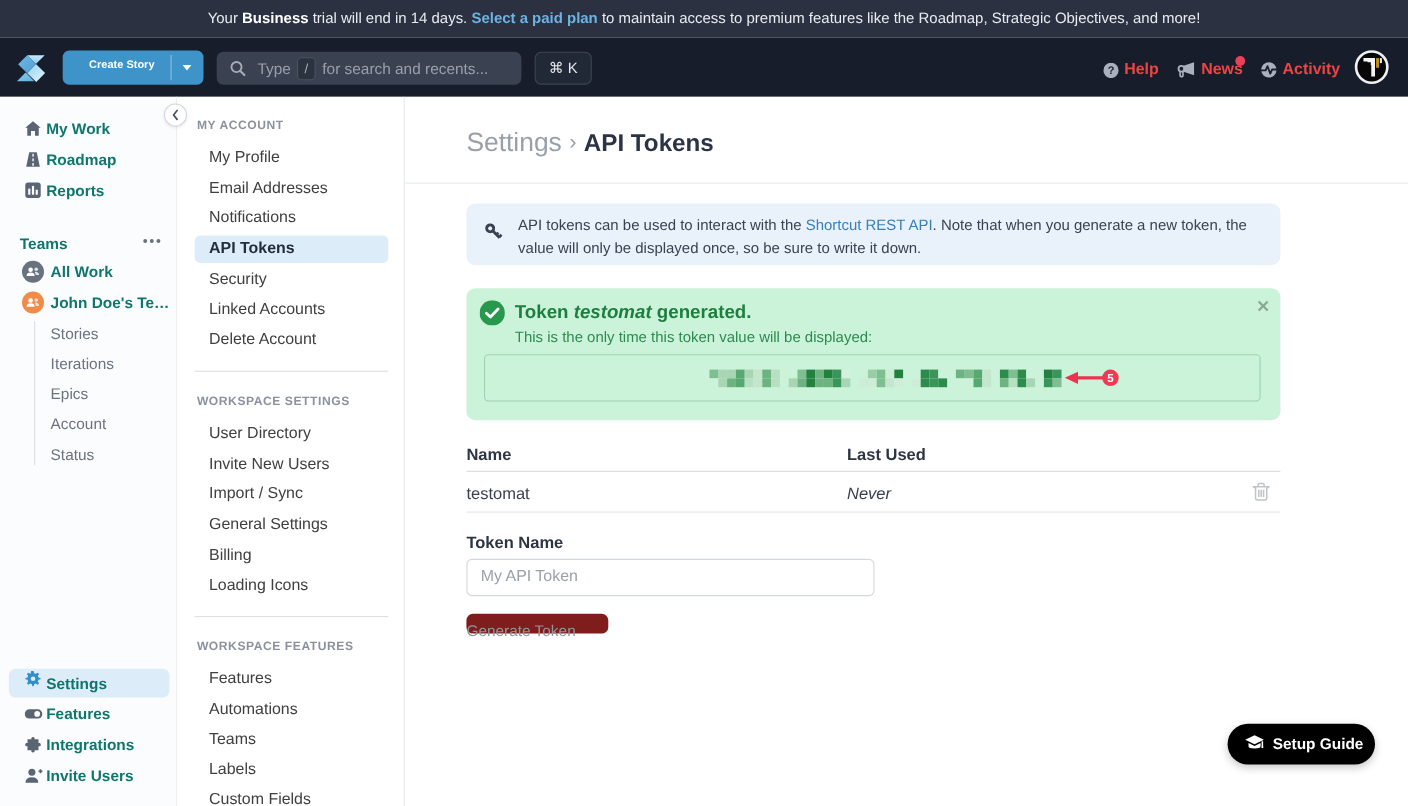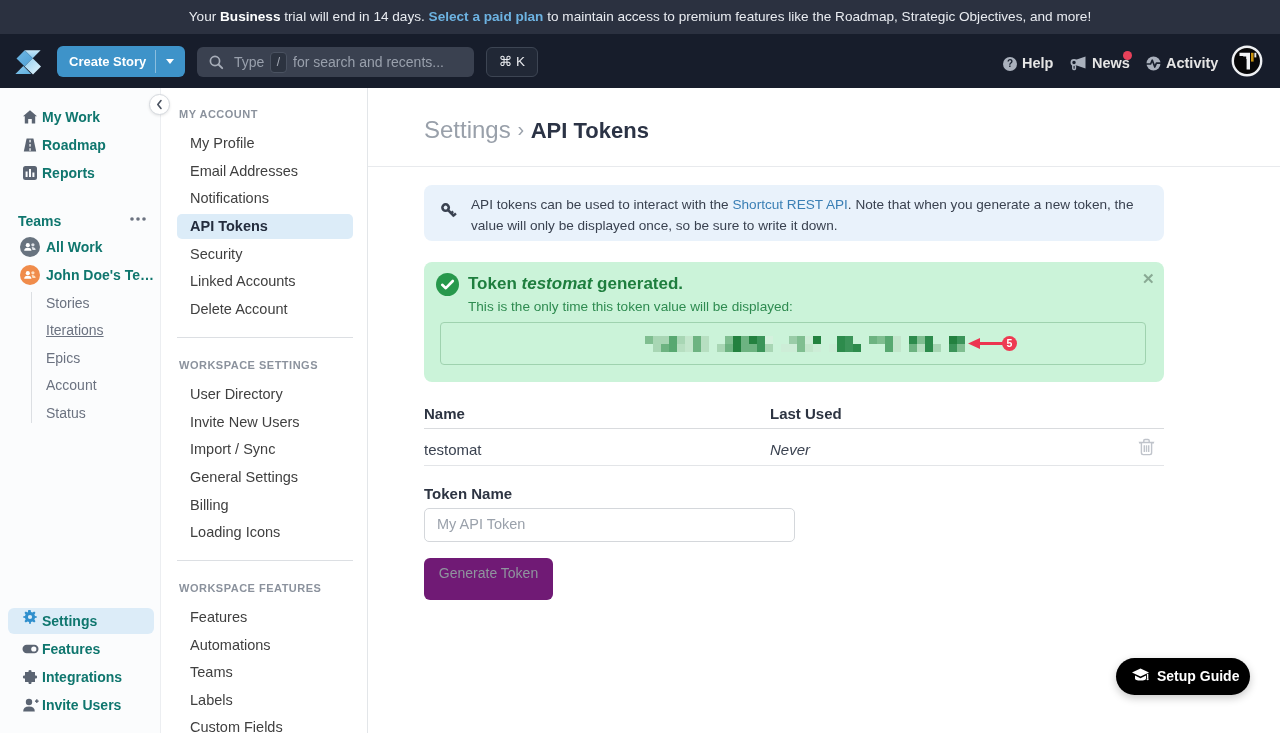--- a/index.html
+++ b/index.html
@@ -8,21 +8,21 @@
 .banner { position:absolute; left:0; top:0; width:1280px; height:34px; background:#2b3140; color:#e8ebf0; font-size:13.6px; text-align:center; line-height:34px; }
 .banner b { color:#fdfefe; }
 .banner a { color:#6db3e2; font-weight:bold; text-decoration:none; }
 .navbar { position:absolute; left:0; top:34px; width:1280px; height:54px; background:#171d2b; }
 .createbtn { position:absolute; left:57px; top:12px; width:128px; height:31px; background:#3e93c9; border-radius:6px; color:#fff; font-size:14px; font-weight:bold; }
 .createbtn .sep { position:absolute; left:98px; top:4px; width:1px; height:23px; background:rgba(255,255,255,0.4); }
 .createbtn .caret { position:absolute; left:108.5px; top:13px; width:0; height:0; border-left:4.5px solid transparent; border-right:4.5px solid transparent; border-top:5.5px solid #fff; }
 .searchbox { position:absolute; left:197px; top:13px; width:277px; height:30px; background:#3a4150; border-radius:6px; color:#99a0ac; font-size:14px; }
 .searchbox .slash { position:absolute; left:73px; top:4.5px; width:17px; height:21px; background:#2c3340; border:1px solid #4a5261; border-radius:4px; text-align:center; line-height:19px; font-size:12px; color:#a7adb8; }
 .cmdk { position:absolute; left:486px; top:13px; width:52px; height:30px; background:#212836; border:1px solid #3d4553; border-radius:6px; color:#e8eaee; font-size:13.5px; text-align:center; line-height:28px; }
-.nav-item { position:absolute; top:21px; color:#e5e5e5; font-size:14.5px; font-weight:bold; }
+.nav-item { position:absolute; top:21px; color:#ef4444; font-size:14.5px; font-weight:bold; }
 .sidebar1 { position:absolute; left:0; top:88px; width:160px; height:645px; background:#fbfcfd; }
 .s1item { position:absolute; left:0; width:160px; height:24px; color:#0f766e; font-size:14px; font-weight:bold; }
 .s1item .lb { position:absolute; left:42px; top:4px; white-space:nowrap; }
 .s1item svg { position:absolute; left:22px; top:4px; }
 .s1sub { position:absolute; left:46px; color:#6b7280; font-size:14px; white-space:nowrap; }
 .s1av { position:absolute; left:20px; width:20px; height:20px; border-radius:50%; }
 .treeline { position:absolute; left:31px; top:204px; width:1px; height:131px; background:#dcdfe3; }
 .s1pill { position:absolute; left:8px; top:520px; width:146px; height:26px; background:#dcecf8; border-radius:6px; }
 .sidebar2 { position:absolute; left:160px; top:88px; width:208px; height:645px; background:#fff; border-left:1px solid #eceef1; border-right:1px solid #e3e6e9; }
 .collapse { position:absolute; left:149px; top:94px; width:21px; height:21px; background:#fff; border:1px solid #d5d9de; border-radius:50%; z-index:5; box-shadow:0 1px 3px rgba(0,0,0,0.1); }
@@ -39,21 +39,21 @@
 .infobox a { color:#3a7fb5; text-decoration:none; }
 .greenbox { position:absolute; left:56px; top:174px; width:740px; height:120px; background:#cbf3d9; border-radius:8px; }
 .gtitle { position:absolute; left:44px; top:12px; font-size:17px; font-weight:bold; color:#1e7e3e; white-space:nowrap; }
 .gsub { position:absolute; left:44px; top:37px; font-size:13.6px; color:#2e8b50; white-space:nowrap; }
 .gclose { position:absolute; left:718px; top:8px; font-size:15px; color:#89a994; font-weight:bold; }
 .tokenbox { position:absolute; left:16px; top:60px; width:706px; height:43px; border:1px solid #9fd2af; border-radius:4px; }
 .tname { position:absolute; font-size:15px; font-weight:bold; color:#2d3442; }
 .trow { position:absolute; font-size:15px; color:#3a4250; }
 .tline { position:absolute; left:56px; width:740px; height:1px; background:#e3e5e8; }
 .input { position:absolute; left:56px; top:420px; width:371px; height:34px; line-height:32px; border:1px solid #d4d7db; border-radius:5px; color:#9aa1ab; font-size:14.5px; line-height:30px; padding-left:12px; }
-.genbtn { position:absolute; left:56px; top:470px; width:129px; height:42px; background:#701a75; border-radius:6px; color:#8f959e; font-size:14px; text-align:center; line-height:30px; }
+.genbtn { position:absolute; left:56px; top:470px; width:129px; height:18px; background:#7f1d1d; border-radius:6px; color:#8f959e; font-size:14px; line-height:30px; }
 .setup { position:absolute; left:1116px; top:658px; width:134px; height:37px; background:#000000; border-radius:19px; box-shadow:0 3px 8px rgba(0,0,0,0.22); color:#fff; font-size:14px; font-weight:bold; }
 </style>
 </head>
 <body>
 <div class="banner">Your <b>Business</b> trial will end in 14 days. <a href="#">Select a paid plan</a> to maintain access to premium features like the Roadmap, Strategic Objectives, and more!</div>
 <div class="navbar">
   <svg class="abs" style="left:15px; top:15px;" width="26" height="26" viewBox="0 0 26 26">
     <defs>
       <linearGradient id="lgA" x1="0" y1="0" x2="0" y2="1">
           <stop offset="0" stop-color="#c6e8f9"></stop>
@@ -71,21 +71,21 @@
           <stop offset="0" stop-color="#8ccaef"></stop>
           <stop offset="1" stop-color="#5fafde"></stop>
         </linearGradient>
     </defs>
     <polygon points="9.7,1.3 25.6,1.3 17.7,9.2" fill="url(#lgA)"></polygon>
     <polygon points="1.5,9.4 9.7,1.3 17.7,9.2 9.7,17.5" fill="url(#lgB)"></polygon>
     <polygon points="9.7,17.5 17.7,9.2 26,17.4 18,25.5" fill="url(#lgC)"></polygon>
     <polygon points="0.4,24.9 8.3,17 16.2,24.9" fill="url(#lgD)"></polygon>
   </svg>
   <div class="createbtn">
-      <span class="abs" style="left:12px; top:8px; font-size:13px;">Create Story</span>
+      <span class="abs" style="left:24px; top:8px; font-size:10px;">Create Story</span>
       <span class="sep"></span>
       <span class="caret"></span>
     </div>
   <div class="searchbox">
     <svg class="abs" style="left:12px; top:7.5px;" width="15" height="15" viewBox="0 0 15 15">
         <circle cx="6" cy="6" r="4.6" fill="none" stroke="#a7adb8" stroke-width="1.7"></circle>
         <line x1="9.5" y1="9.5" x2="13.2" y2="13.2" stroke="#a7adb8" stroke-width="1.9" stroke-linecap="round"></line>
       </svg>
     <span class="abs" style="left:37px; top:7px;">Type</span>
       <span class="slash">/</span>
@@ -166,21 +166,21 @@
         <circle cx="8.6" cy="9" r="2.3" fill="#fff"></circle>
         <path d="M4.6,15.2 Q4.6,11.8 8.6,11.8 Q12.6,11.8 12.6,15.2 Z" fill="#fff"></path>
         <circle cx="14.2" cy="8.6" r="1.8" fill="#fde0c2"></circle>
         <path d="M12.8,11.2 Q14.2,10.9 15.5,11.5 Q17.2,12.3 17.2,14.4 L13.8,14.4" fill="#fde0c2"></path>
       </svg></div>
   <div class="s1item" style="top:175px;">
       <span class="lb" style="left:46px;">John Doe's Te…</span>
     </div>
   <div class="treeline"></div>
   <div class="s1sub" style="top:207px;">Stories</div>
-  <div class="s1sub" style="top:234px;text-decoration:underline;">Iterations</div>
+  <div class="s1sub" style="top:234px;">Iterations</div>
   <div class="s1sub" style="top:262px;">Epics</div>
   <div class="s1sub" style="top:289px;">Account</div>
   <div class="s1sub" style="top:317px;">Status</div>
   <div class="s1pill"></div>
   <div class="s1item" style="top:521px;">
     <svg width="16" height="16" viewBox="0 0 16 16" style="top:0;">
         <path d="M8,0.5 L9.2,0.5 L9.6,2.4 L11.1,3 L12.8,1.9 L14.1,3.2 L13,4.9 L13.6,6.4 L15.5,6.8 L15.5,8 L13.6,8.4 L13,9.9 L14.1,11.6 L12.8,12.9 L11.1,11.8 L9.6,12.4 L9.2,14.3 L8,14.3 L7.6,12.4 L6.1,11.8 L4.4,12.9 L3.1,11.6 L4.2,9.9 L3.6,8.4 L1.7,8 L1.7,6.8 L3.6,6.4 L4.2,4.9 L3.1,3.2 L4.4,1.9 L6.1,3 L6.5,2.4 L6.9,0.5 Z M8.6,5.3 A2.1,2.1 0 1 0 8.6,9.5 A2.1,2.1 0 1 0 8.6,5.3 Z" fill="#2f8fcd" fill-rule="evenodd" transform="translate(-0.6,0.6)"></path>
       </svg>
     <span class="lb">Settings</span>
     </div>

